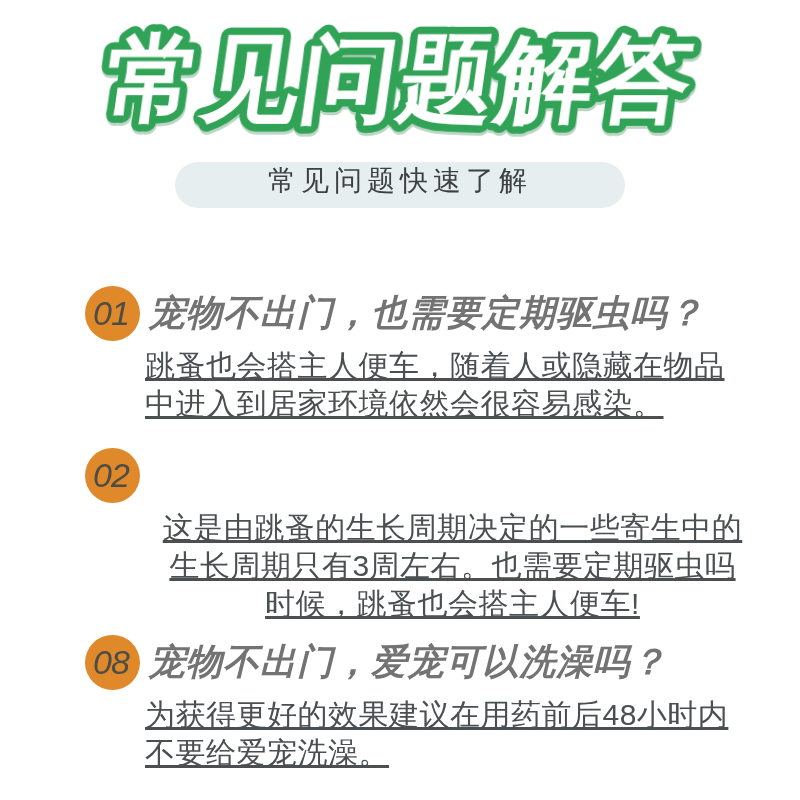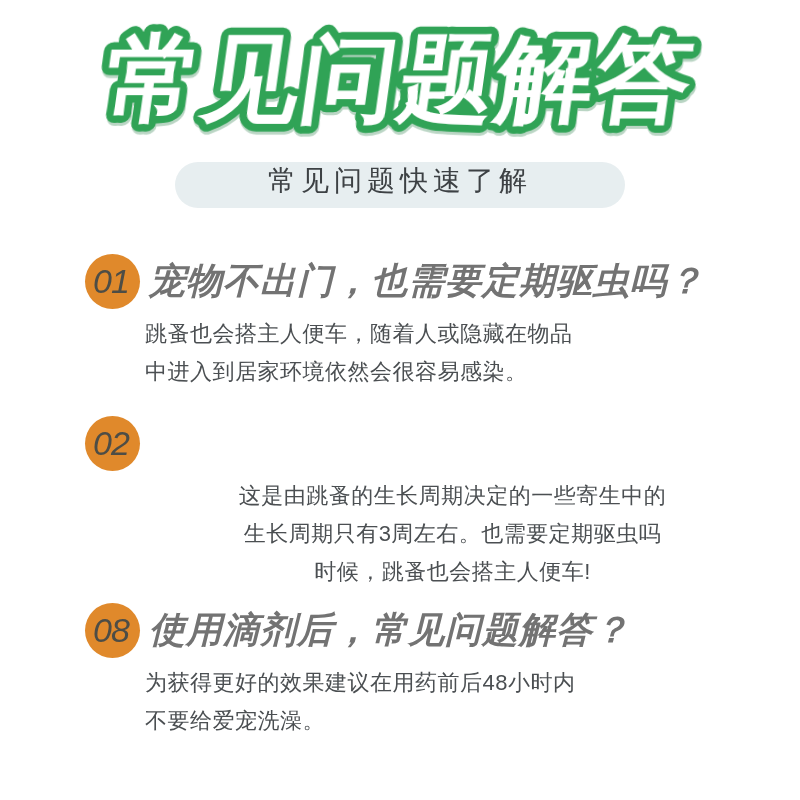--- a/index.html
+++ b/index.html
@@ -62,20 +62,21 @@
     color: #3d4144;
     letter-spacing: 5px;
     white-space: nowrap;
   }
 
   
   .faq-item {
     position: absolute;
     left: 85px;
     right: 40px;
+    margin-top: 32px;
   }
   .faq-item.item-1 { top: 254px; }
   .faq-item.item-2 { top: 416px; text-align: center; }
   .faq-item.item-3 { top: 603px; }
 
   .q-row {
     display: flex;
     align-items: center;
   }
   .num-badge {
@@ -100,25 +101,26 @@
     font-style: italic;
     color: #737373;
     letter-spacing: 1px;
     white-space: nowrap;
   }
   .answer {
     margin-left: 60px;
     margin-top: 6px;
   }
   .answer-line {
-    font-size: 22px;
+    font-size: 30px;
     line-height: 38px;
     color: #4b4f52;
     letter-spacing: 0.5px;
     white-space: nowrap;
+    text-decoration: underline;
   }
 </style>
 </head>
 <body>
 
 <div class="page">
 
   <div class="title-wrap">
     <svg class="title-svg" width="640" height="135" viewBox="0 0 640 135">
       <text class="title-text" x="320" y="102" text-anchor="middle">常见问题解答</text>
@@ -147,21 +149,21 @@
     <div class="answer">
       <div class="answer-line">这是由跳蚤的生长周期决定的一些寄生中的</div>
       <div class="answer-line">生长周期只有3周左右。也需要定期驱虫吗</div>
       <div class="answer-line">时候，跳蚤也会搭主人便车!</div>
     </div>
   </div>
 
   <div class="faq-item item-3">
     <div class="q-row">
       <div class="num-badge">08</div>
-      <div class="question">使用滴剂后，常见问题解答？</div>
+      <div class="question">宠物不出门，爱宠可以洗澡吗？</div>
     </div>
     <div class="answer">
       <div class="answer-line">为获得更好的效果建议在用药前后48小时内</div>
       <div class="answer-line">不要给爱宠洗澡。</div>
     </div>
   </div>
 
 </div>
 
 </body></html>

